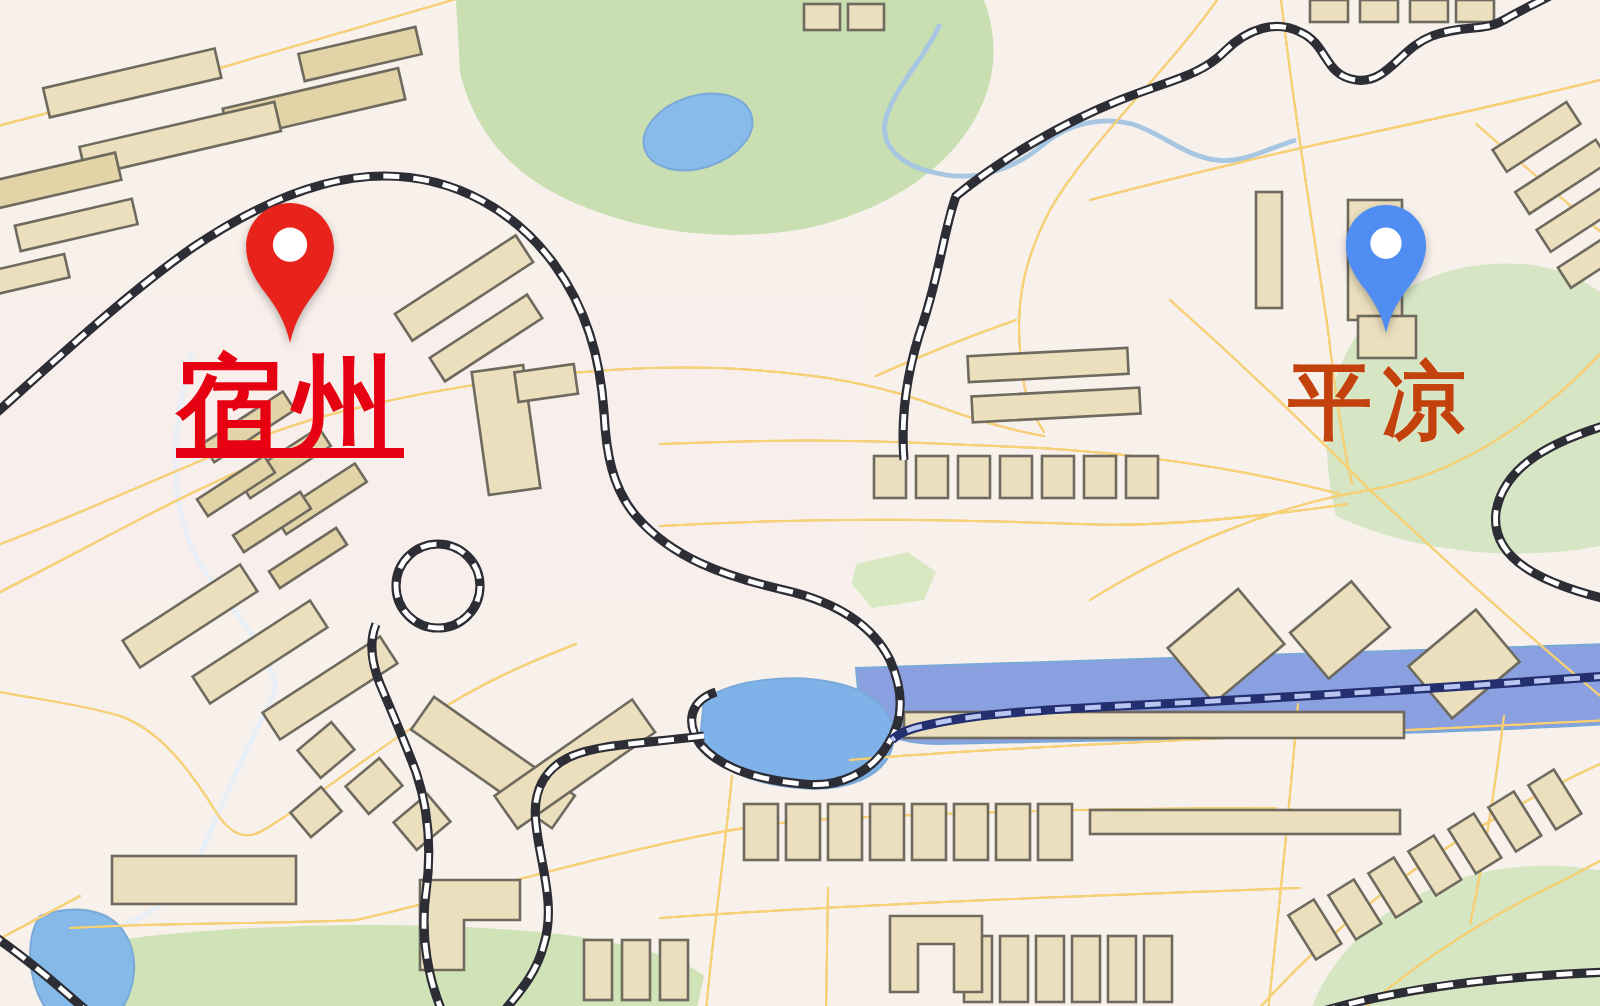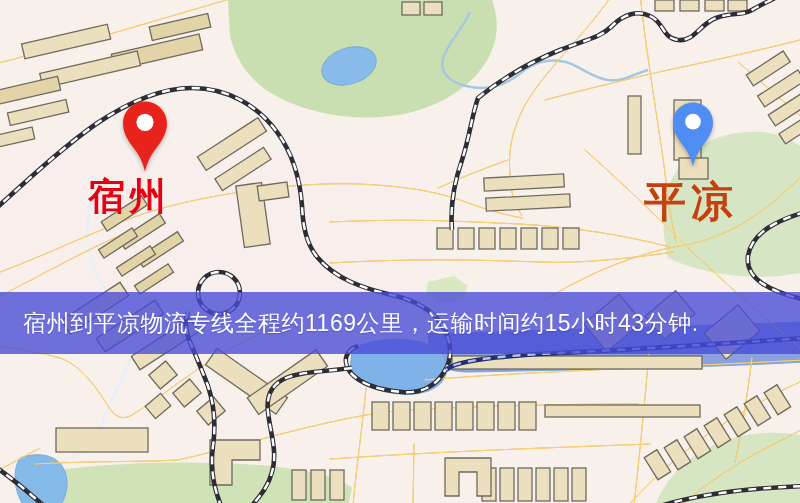--- a/index.html
+++ b/index.html
@@ -27,21 +27,21 @@
   
   .pin{position:absolute;filter:drop-shadow(0 2px 2px rgba(0,0,0,.28));}
   .pin svg{position:static;display:block;}
   .pin-origin{left:122px;top:100px;width:46px;height:74px;}
   .pin-dest{left:672px;top:101px;width:42px;height:68px;}
 
   
   .city-label{position:absolute;font-weight:bold;line-height:1;
               font-family:"Liberation Serif","DejaVu Serif",serif;
               text-shadow:0 0 1px rgba(255,255,255,.4);white-space:nowrap;}
-  .city-origin{left:88px;top:178px;font-size:37px;letter-spacing:4px;}
+  .city-origin{left:88px;top:178px;font-size:53px;letter-spacing:4px;text-decoration:underline;}
   .city-dest{left:644px;top:181px;font-size:42px;letter-spacing:5px;}
 
   
   .banner{position:absolute;left:0;top:292px;width:800px;height:62px;
           display:flex;align-items:center;box-sizing:border-box;padding-left:23px;}
   .banner span{color:#fff;font-size:23px;letter-spacing:.5px;white-space:nowrap;
                text-shadow:0 1px 1px rgba(40,40,140,.35);}
 </style>
 </head>
 <body>
@@ -294,17 +294,14 @@
   <div class="pin pin-dest">
     <svg width="42" height="68" viewBox="0 0 44 70">
       <path class="pin-body" d="M22,1 C10.3,1 1,10.3 1,22 C1,30 5,37.5 10.5,44.5 C15,50.5 19.5,57 22,68 C24.5,57 29,50.5 33.5,44.5 C39,37.5 43,30 43,22 C43,10.3 33.7,1 22,1 Z" fill="#4f8df2"></path>
       <circle cx="22" cy="21" r="8.2" fill="#ffffff"></circle>
     </svg>
   </div>
 
   <div class="city-label city-origin" style="color: rgb(230, 0, 18);">宿州</div>
   <div class="city-label city-dest" style="color: #c2410c;">平凉</div>
 
-  <div class="banner" style="background: rgba(72, 74, 215, 0.78);">
-    <span style="color: rgb(255, 255, 255);">宿州到平凉物流专线全程约1169公里，运输时间约15小时43分钟.</span>
-  </div>
 
 </div>
 
 </body></html>

